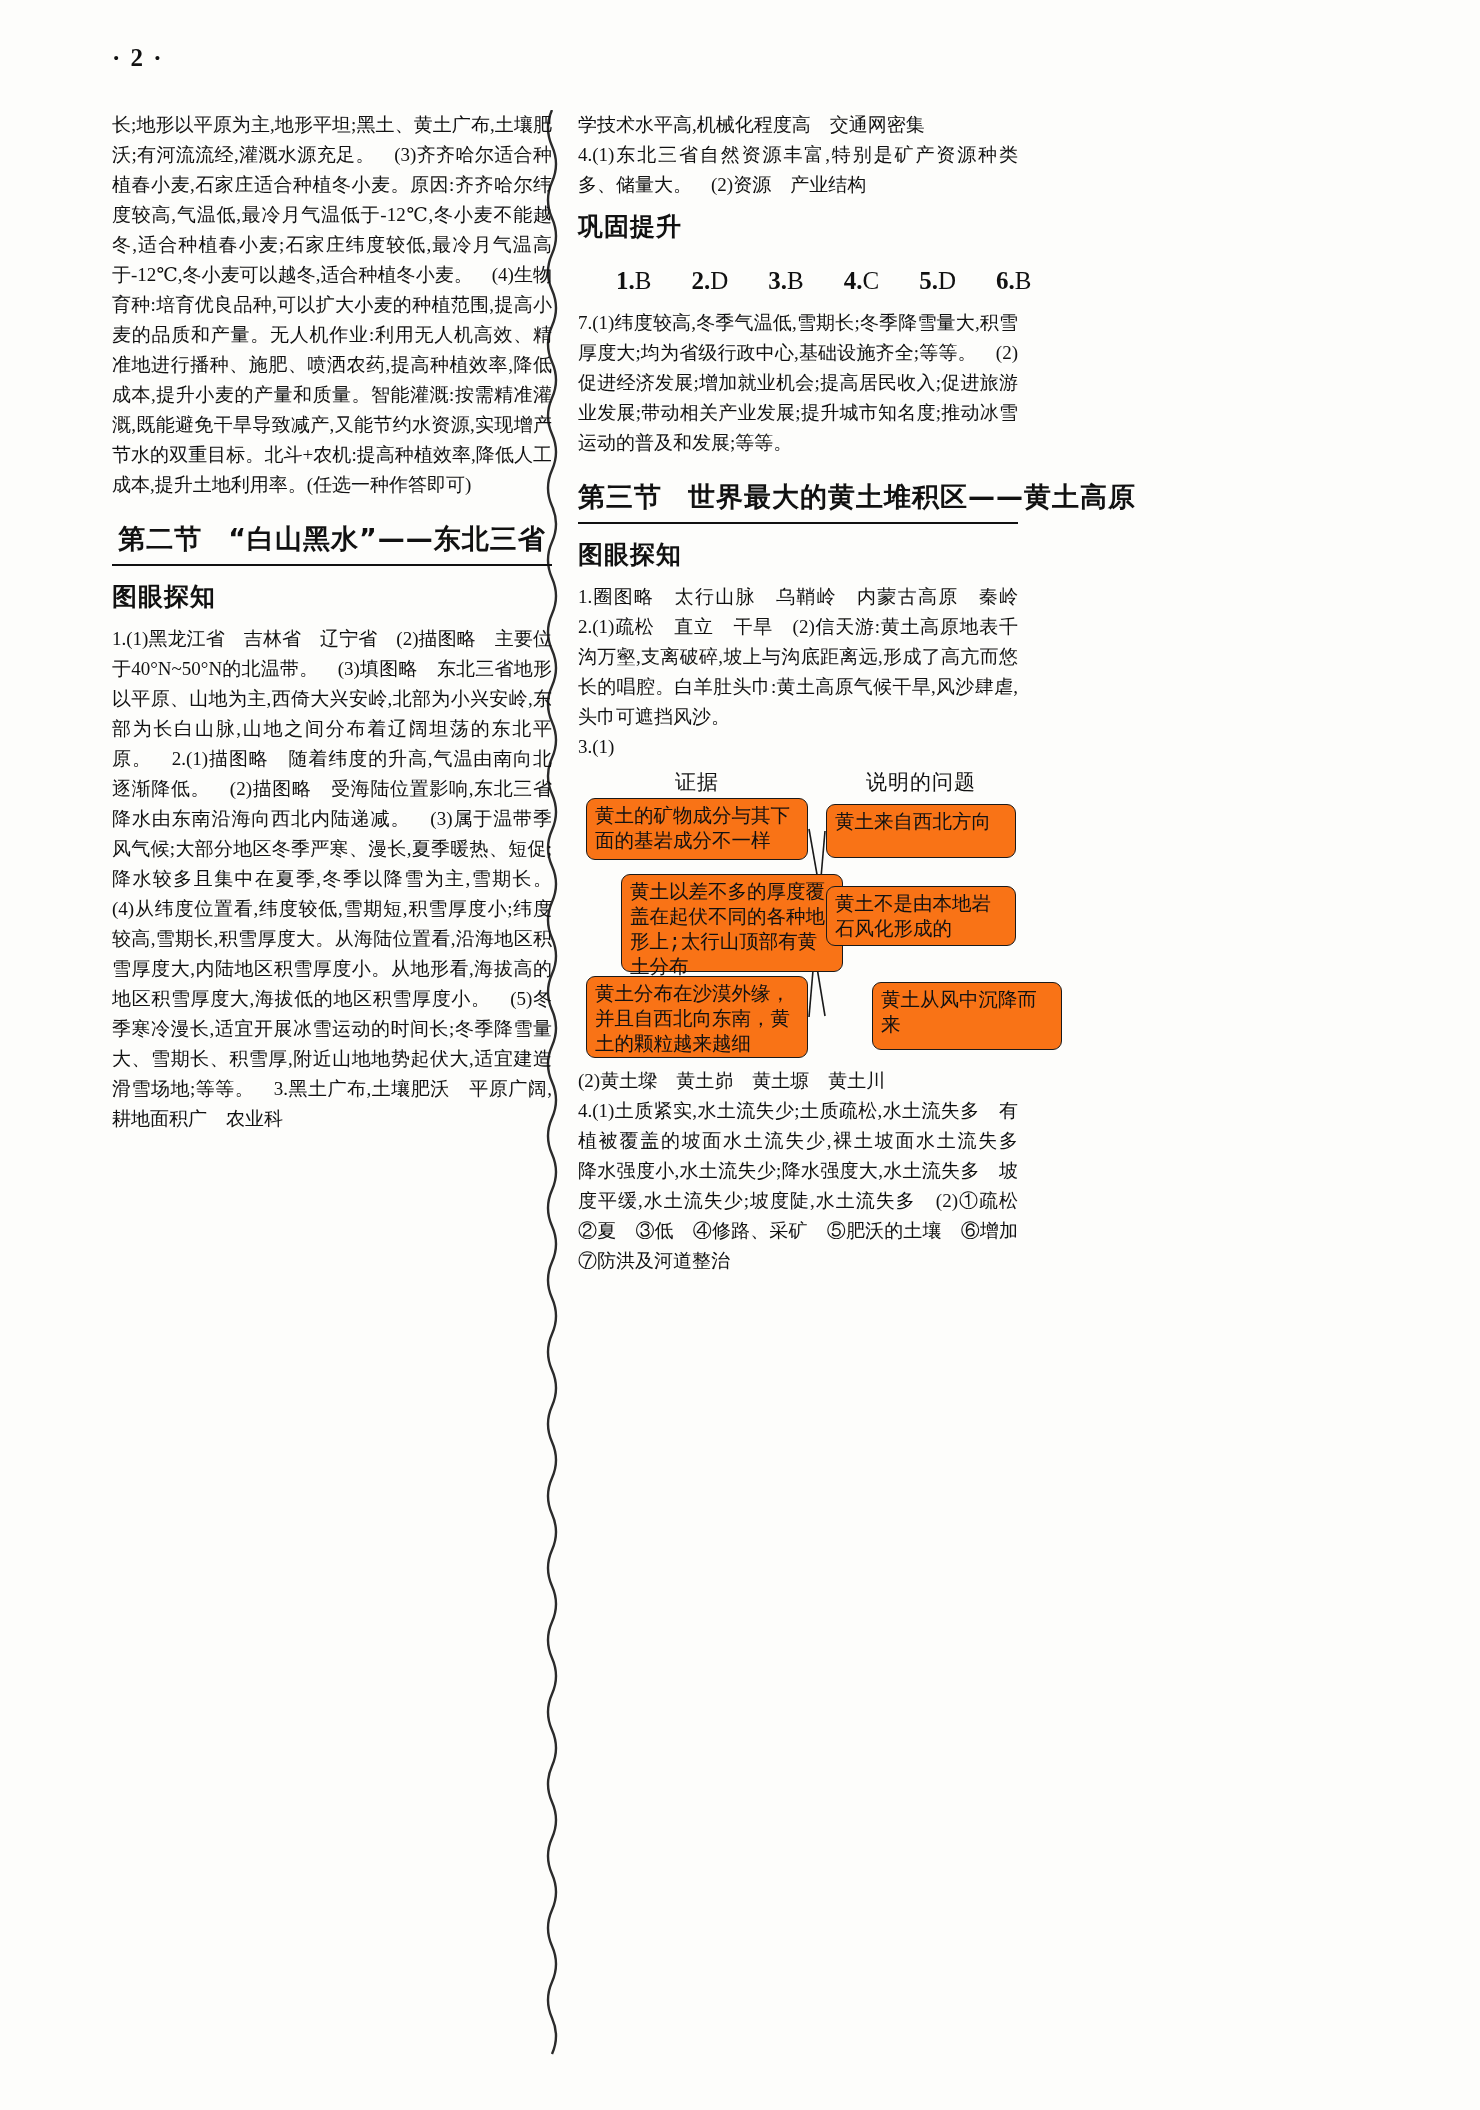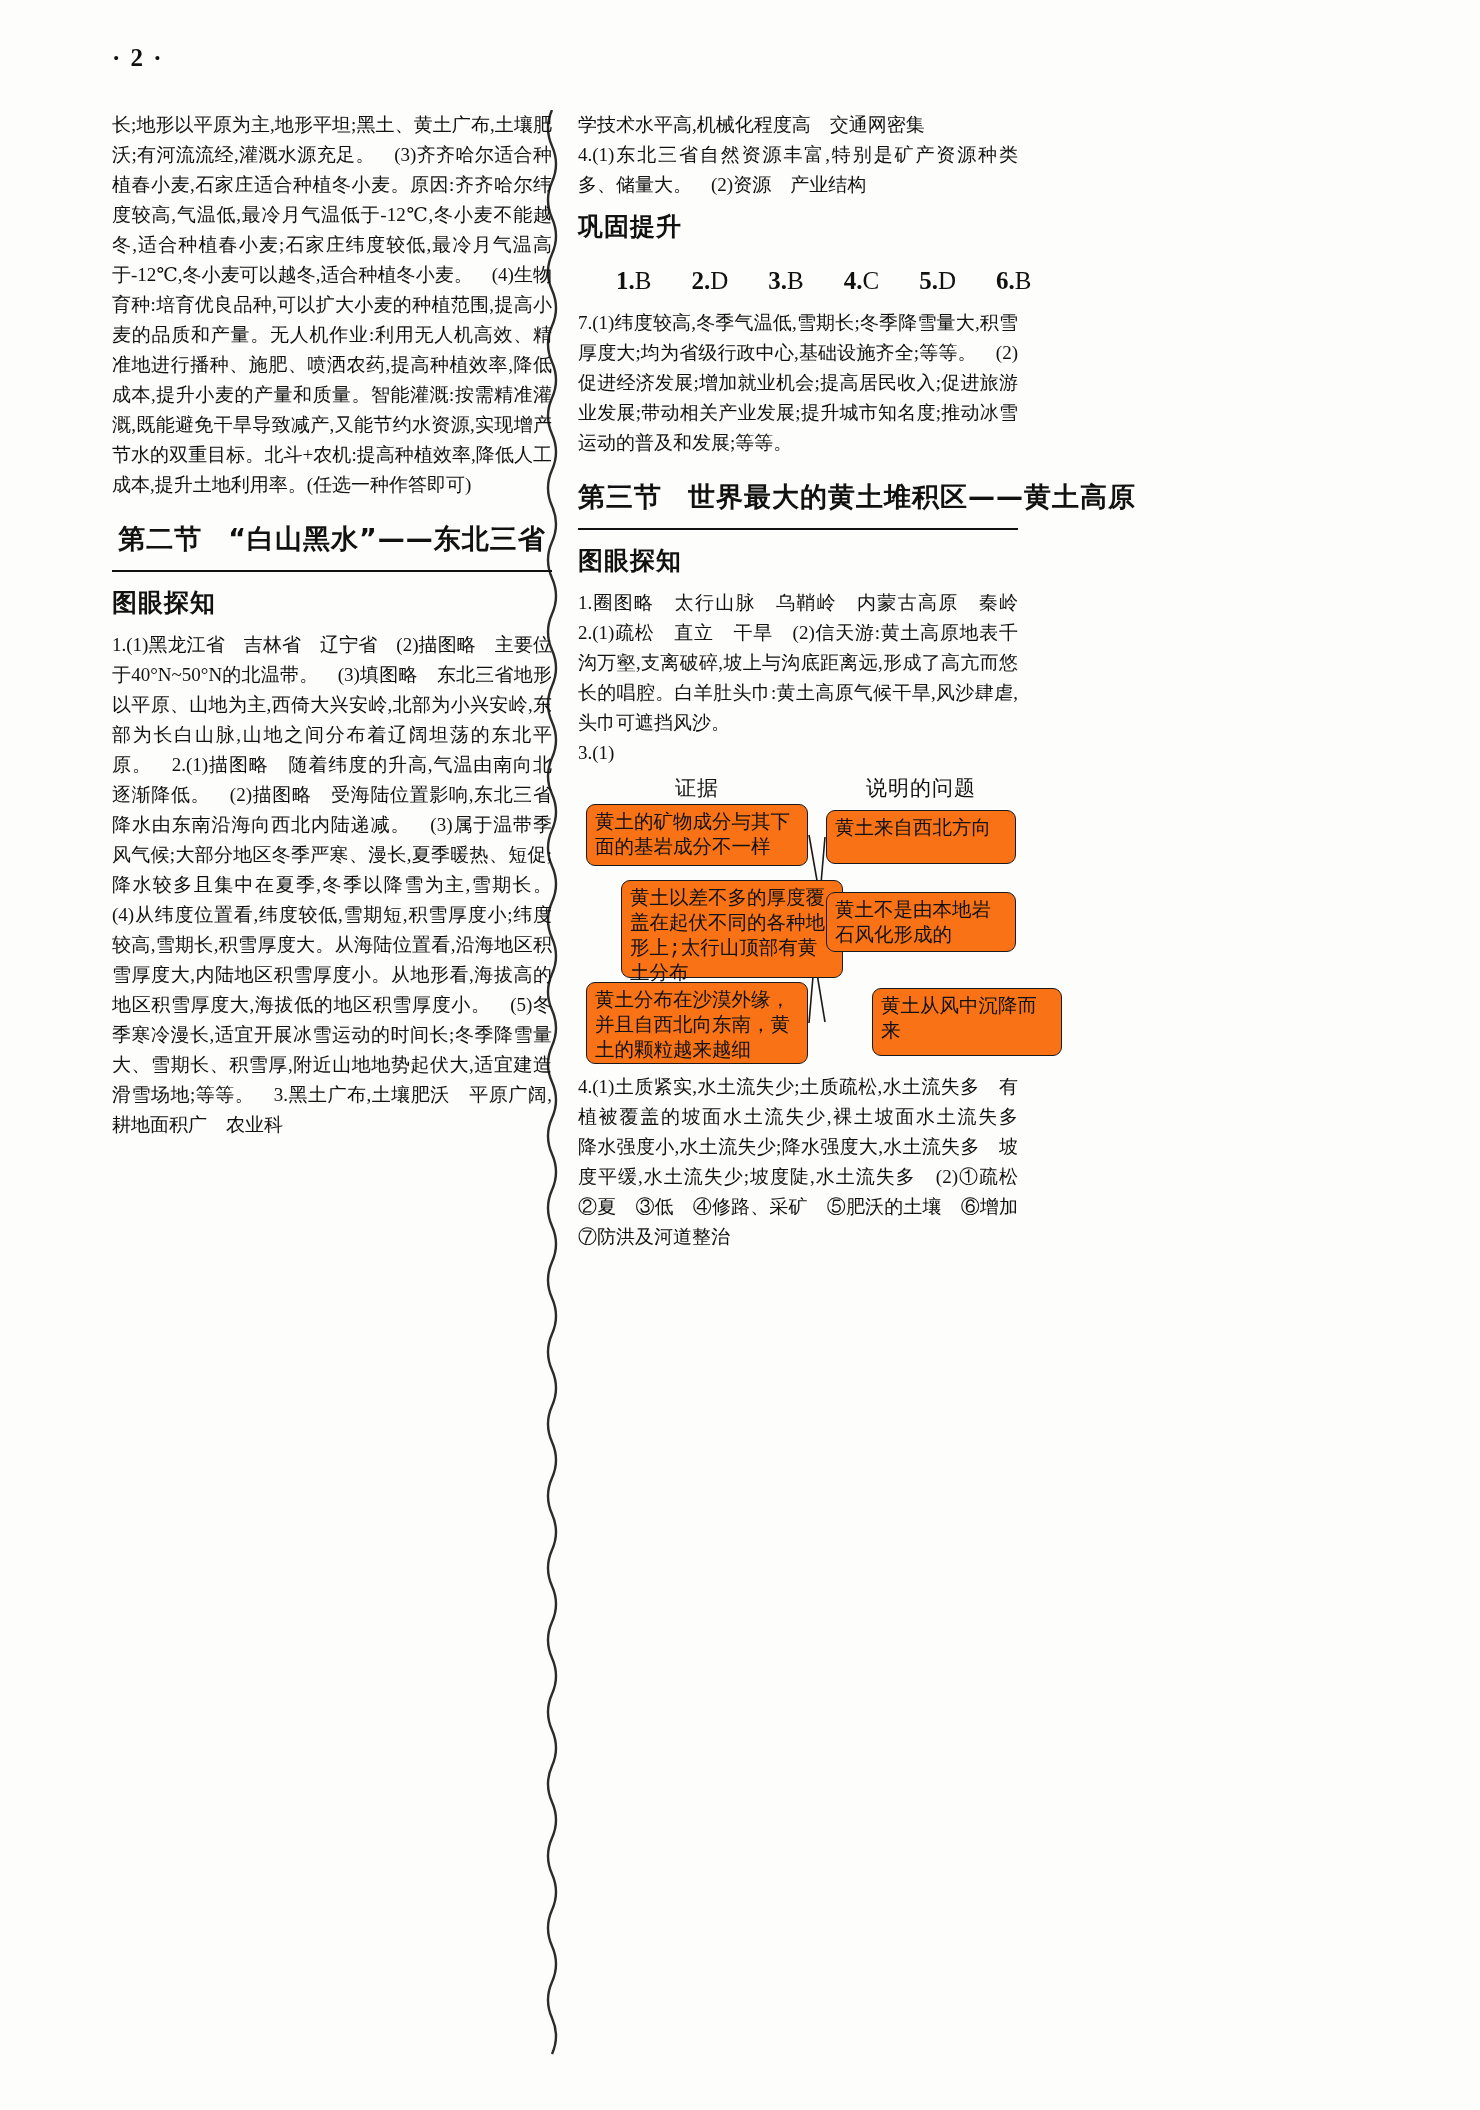--- a/index.html
+++ b/index.html
@@ -83,21 +83,20 @@
 
   
   .section-heading {
     margin: 14px 0 4px 0;
     font-size: 27px;
     font-weight: bold;
     line-height: 50px;
     font-family: "DejaVu Sans", "Liberation Sans", sans-serif;
     text-align: center;
     border-bottom: 2.5px solid #111;
-    padding-bottom: 6px;
     letter-spacing: 1px;
     white-space: nowrap;
   }
   .section-heading .sec-no { margin-right: 26px; }
 
   
   .choice-row {
     font-size: 25px;
     line-height: 54px;
     padding-left: 38px;
@@ -236,17 +235,18 @@
 
         <div class="dbox l lb1">黄土的矿物成分与其下面的基岩成分不一样</div>
         <div class="dbox l lb2">黄土以差不多的厚度覆盖在起伏不同的各种地形上;太行山顶部有黄土分布</div>
         <div class="dbox l lb3">黄土分布在沙漠外缘，并且自西北向东南，黄土的颗粒越来越细</div>
 
         <div class="dbox r rb1">黄土来自西北方向</div>
         <div class="dbox r rb2">黄土不是由本地岩石风化形成的</div>
         <div class="dbox r rb3">黄土从风中沉降而来</div>
       </div>
 
+      <p class="body-text">(2)黄土墚　黄土峁　黄土塬　黄土川</p>
       <p class="body-text">4.(1)土质紧实,水土流失少;土质疏松,水土流失多　有植被覆盖的坡面水土流失少,裸土坡面水土流失多　降水强度小,水土流失少;降水强度大,水土流失多　坡度平缓,水土流失少;坡度陡,水土流失多　(2)①疏松　②夏　③低　④修路、采矿　⑤肥沃的土壤　⑥增加　⑦防洪及河道整治</p>
 
     </div>
   </div>
 </div>
 
 </body></html>

